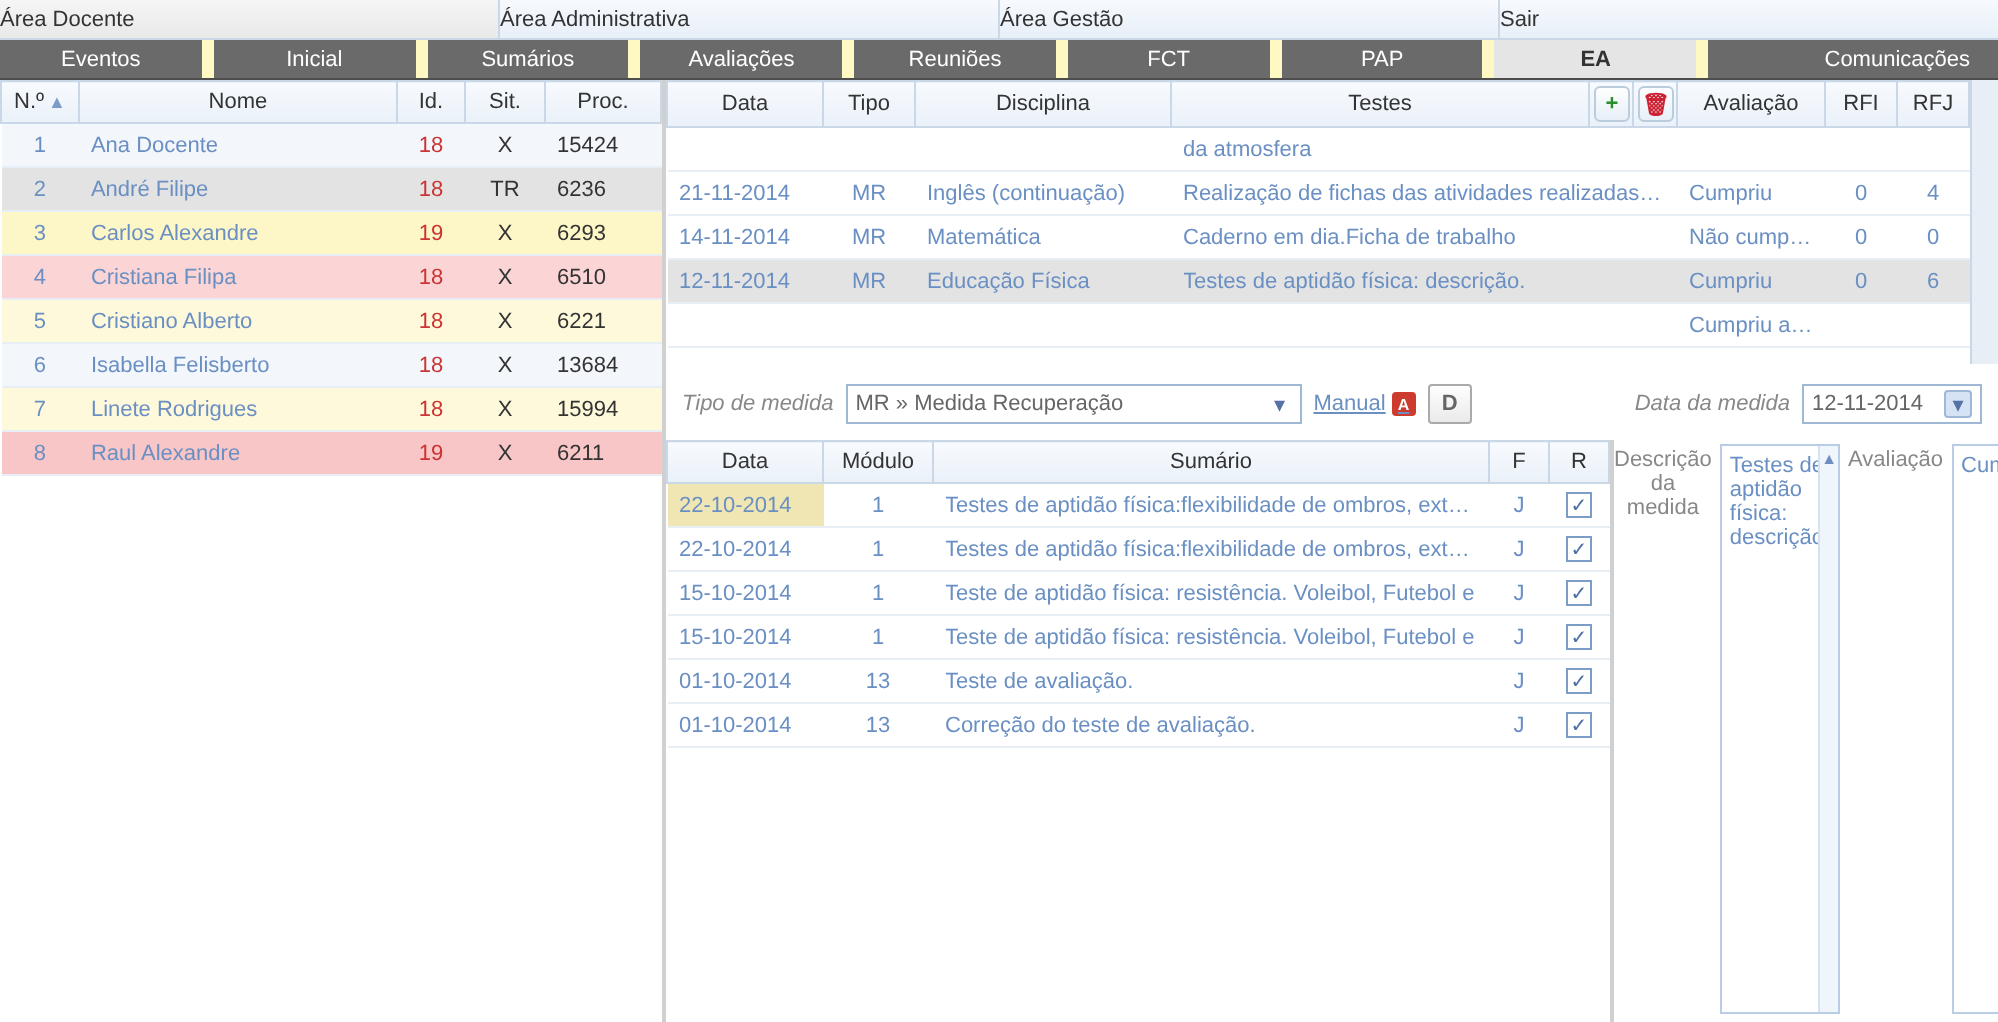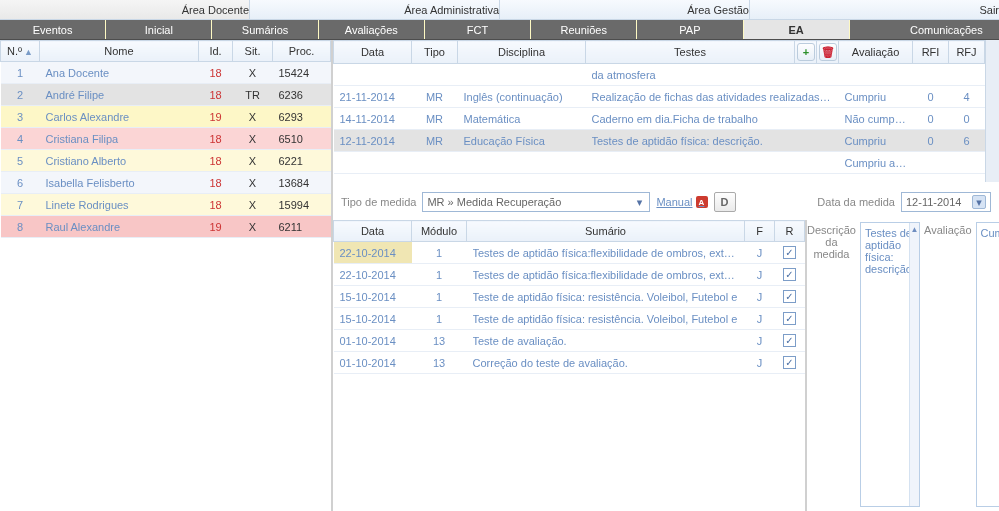--- a/index.html
+++ b/index.html
@@ -16,21 +16,21 @@
   
   .areas {
     display: flex;
     height: 20px;
     border-bottom: 1px solid #c9d7e6;
   }
   .area {
     flex: 1;
     display: flex;
     align-items: center;
-    justify-content: flex-end;
+    justify-content: flex-start;
     background: linear-gradient(#f7fafe,#e7eff8);
     border-right: 1px solid #c9d7e6;
     color: #333;
     cursor: pointer;
   }
   .area:last-child { border-right: none; }
   .area.active {
     background: linear-gradient(#f5f5f5,#e9e9e9);
   }
 
@@ -40,21 +40,21 @@
     height: 20px;
     background: #6a6a6a;
     color: #fff;
     border-bottom: 1px solid #4d4d4d;
   }
   .subnav .nav-item {
     flex: 1;
     display: flex;
     align-items: center;
     justify-content: center;
-    border-right: 1px solid #fef9c3;
+    border-right: 6px solid #fef9c3;
     cursor: pointer;
     font-size: 11px;
   }
   .subnav .nav-item:last-child { border-right: none; padding-left: 44px; }
   .subnav .nav-item.active {
     background: #e5e5e5;
     color: #333;
     font-weight: bold;
   }
 
@@ -135,21 +135,21 @@
   }
 
   .toolbar-row {
     display: flex;
     align-items: center;
     gap: 6px;
     padding: 10px 8px 8px 8px;
     font-size: 11px;
     color: #666;
   }
-  .toolbar-row .lbl { color: #888; }
+  .toolbar-row .lbl { color: #888; font-style: italic; }
   .combo {
     display: inline-flex;
     align-items: center;
     justify-content: space-between;
     border: 1px solid #9fb8d6;
     background: #fff;
     height: 20px;
     padding: 0 4px;
     font-size: 11px;
     cursor: pointer;
@@ -281,24 +281,24 @@
   <div class="nav-item">
       <span>Inicial</span>
     </div>
   <div class="nav-item">
       <span>Sumários</span>
     </div>
   <div class="nav-item">
       <span>Avaliações</span>
     </div>
   <div class="nav-item">
+      <span>Reuniões</span>
+    </div>
+  <div class="nav-item">
       <span>FCT</span>
-    </div>
-  <div class="nav-item">
-      <span>Reuniões</span>
     </div>
   <div class="nav-item">
       <span>PAP</span>
     </div>
   <div class="nav-item active">
       <span>EA</span>
     </div>
   <div class="nav-item">
       <span>Comunicações</span>
     </div>

